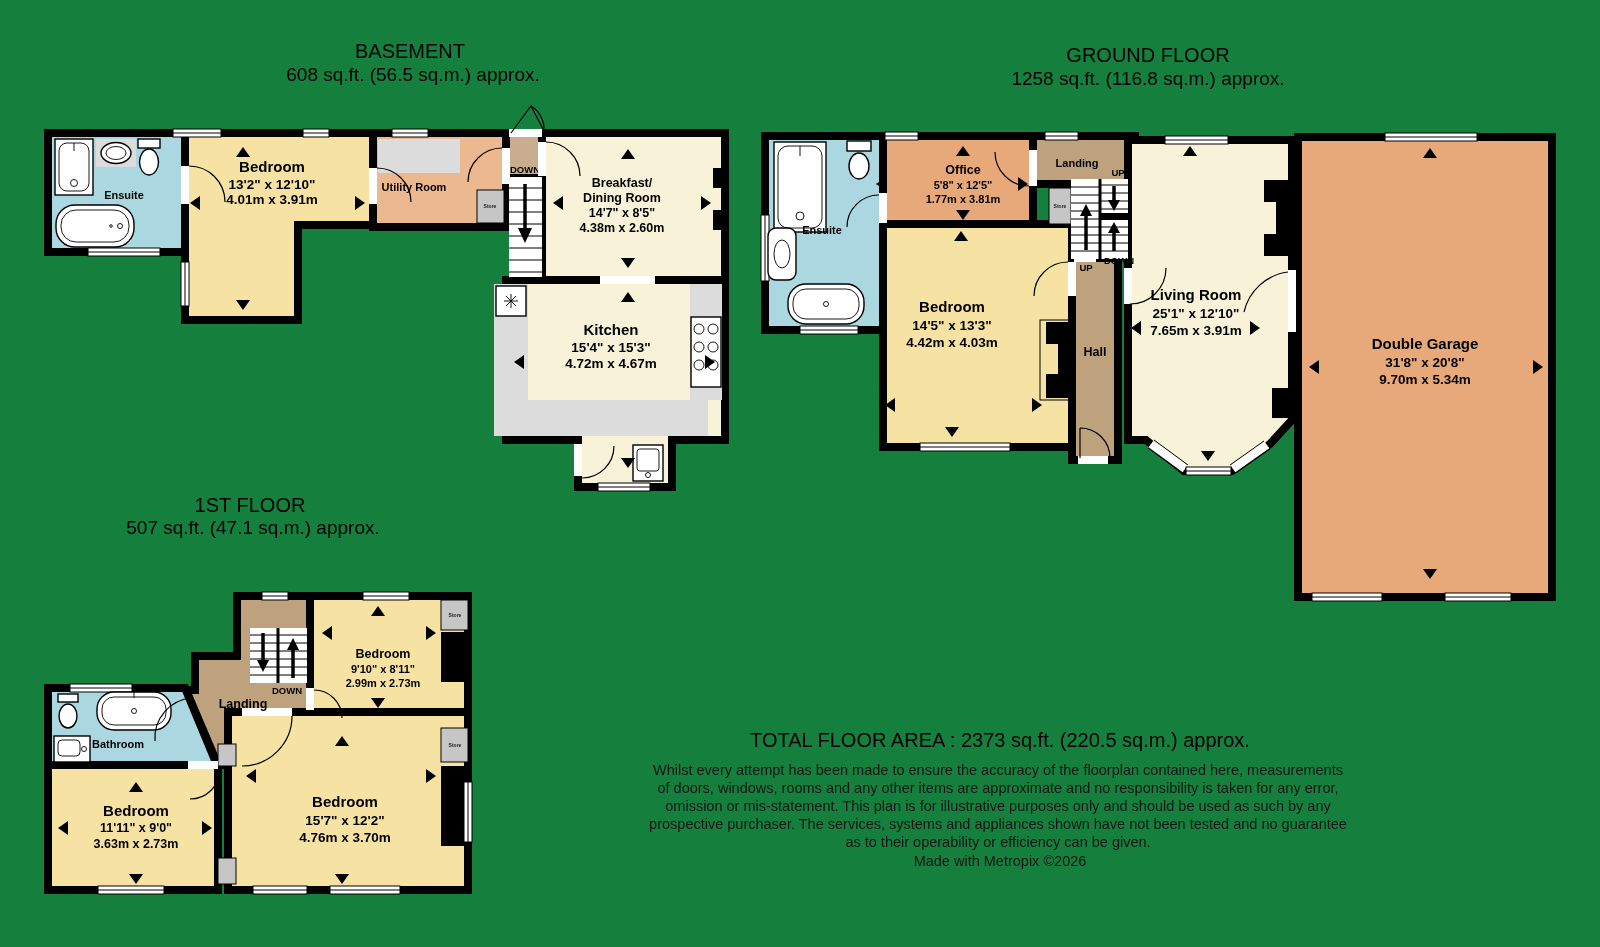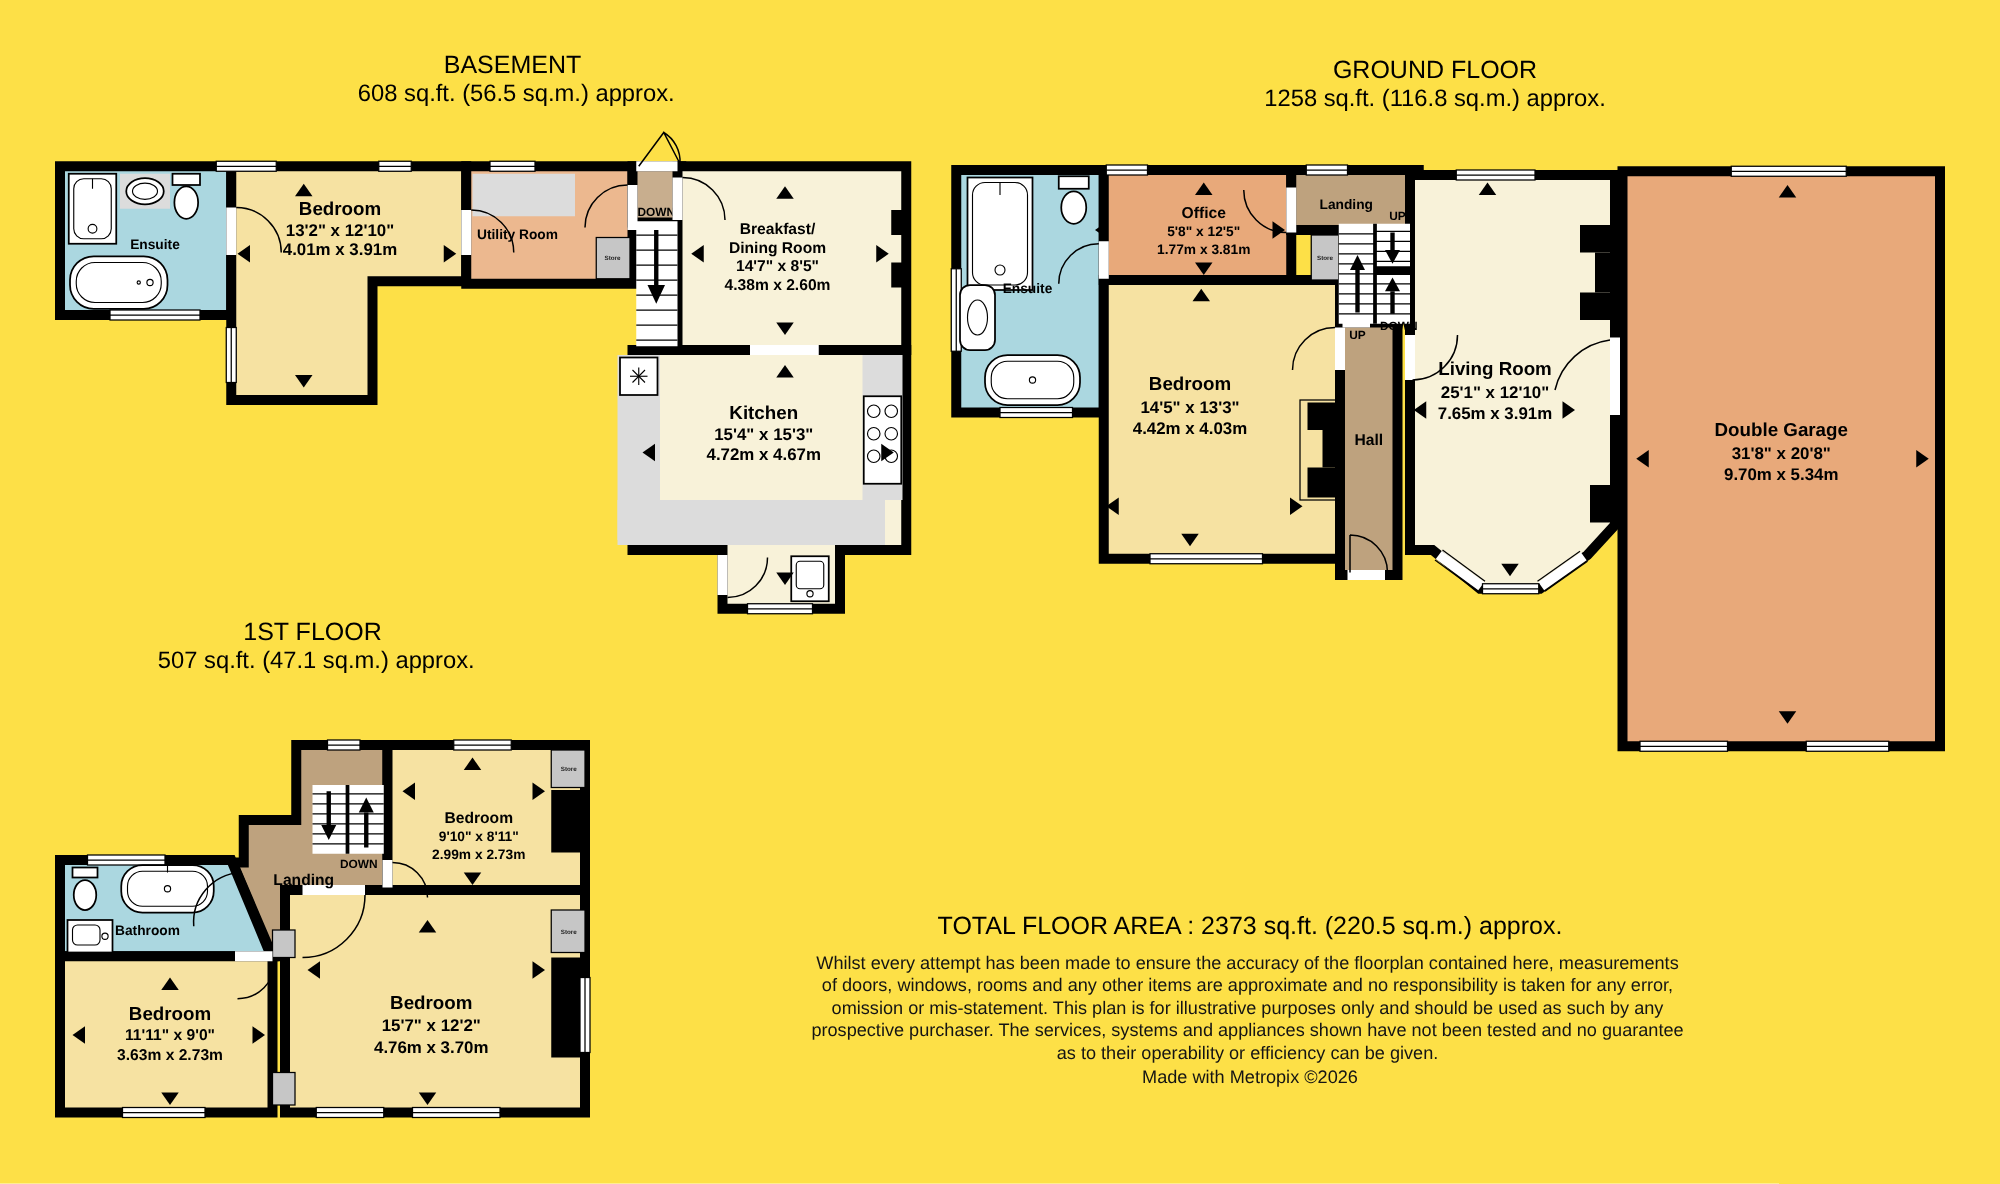--- a/index.html
+++ b/index.html
@@ -1,16 +1,16 @@
 <!DOCTYPE html>
 <html><head>
 <meta charset="utf-8">
 <style>
   html,body{margin:0;padding:0;background:#fff;}
-  .page{position:relative;width:1600px;height:947px;background:#fde047;overflow:hidden;}
+  .page{position:relative;width:1600px;height:947px;background:#15803d;overflow:hidden;}
   svg{position:absolute;left:0;top:0;}
   text{font-family:"Liberation Sans","DejaVu Sans",sans-serif;text-anchor:middle;fill:#000;}
   .title{font-size:20px;}
   .subtitle{font-size:19px;}
   .name-l{font-size:15px;font-weight:bold;}
   .name-m{font-size:12.5px;font-weight:bold;}
   .name-s{font-size:11px;font-weight:bold;}
   .dim-l{font-size:13.5px;font-weight:bold;}
   .dim-m{font-size:12.5px;font-weight:bold;}
   .dim-s{font-size:11px;font-weight:bold;}

